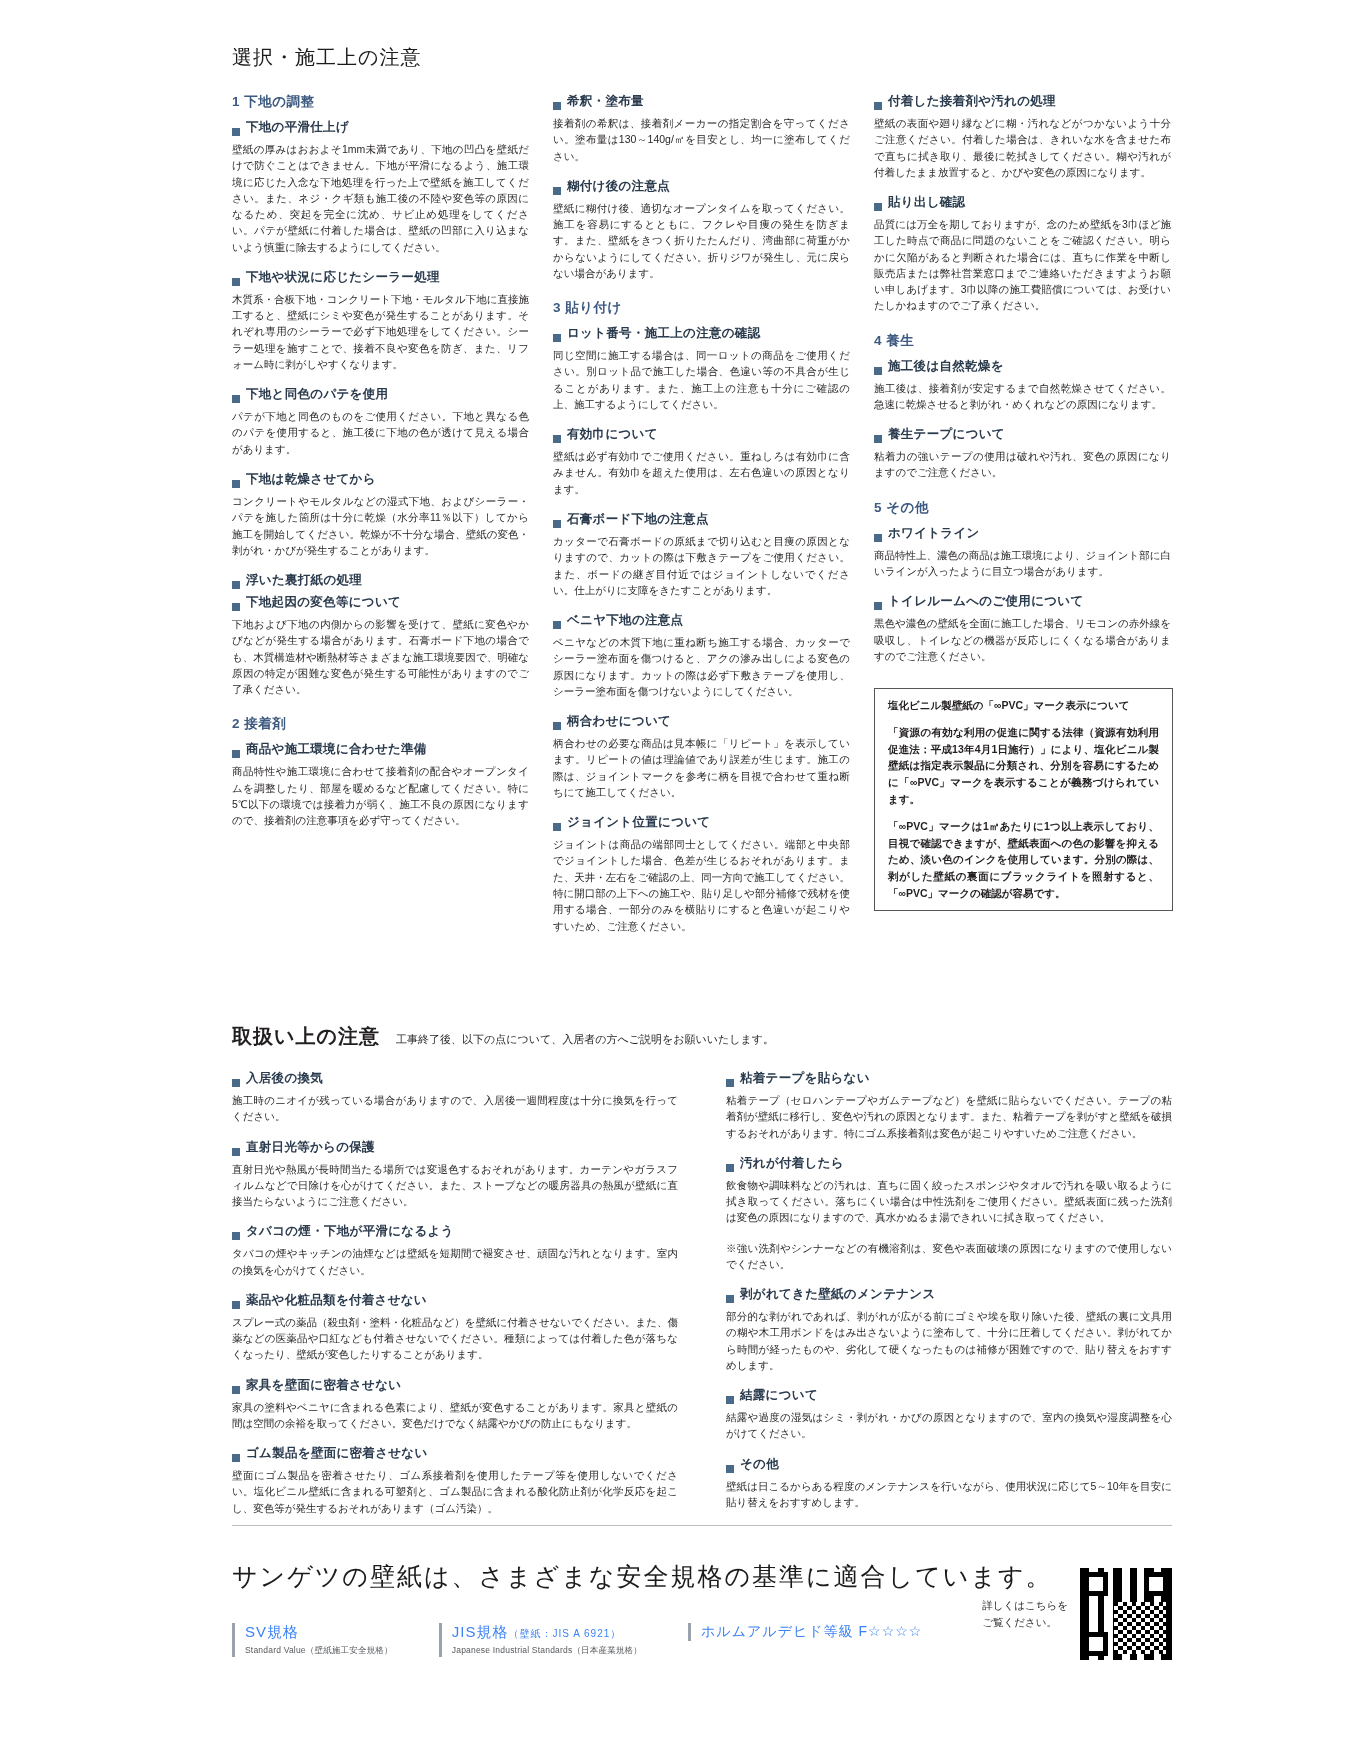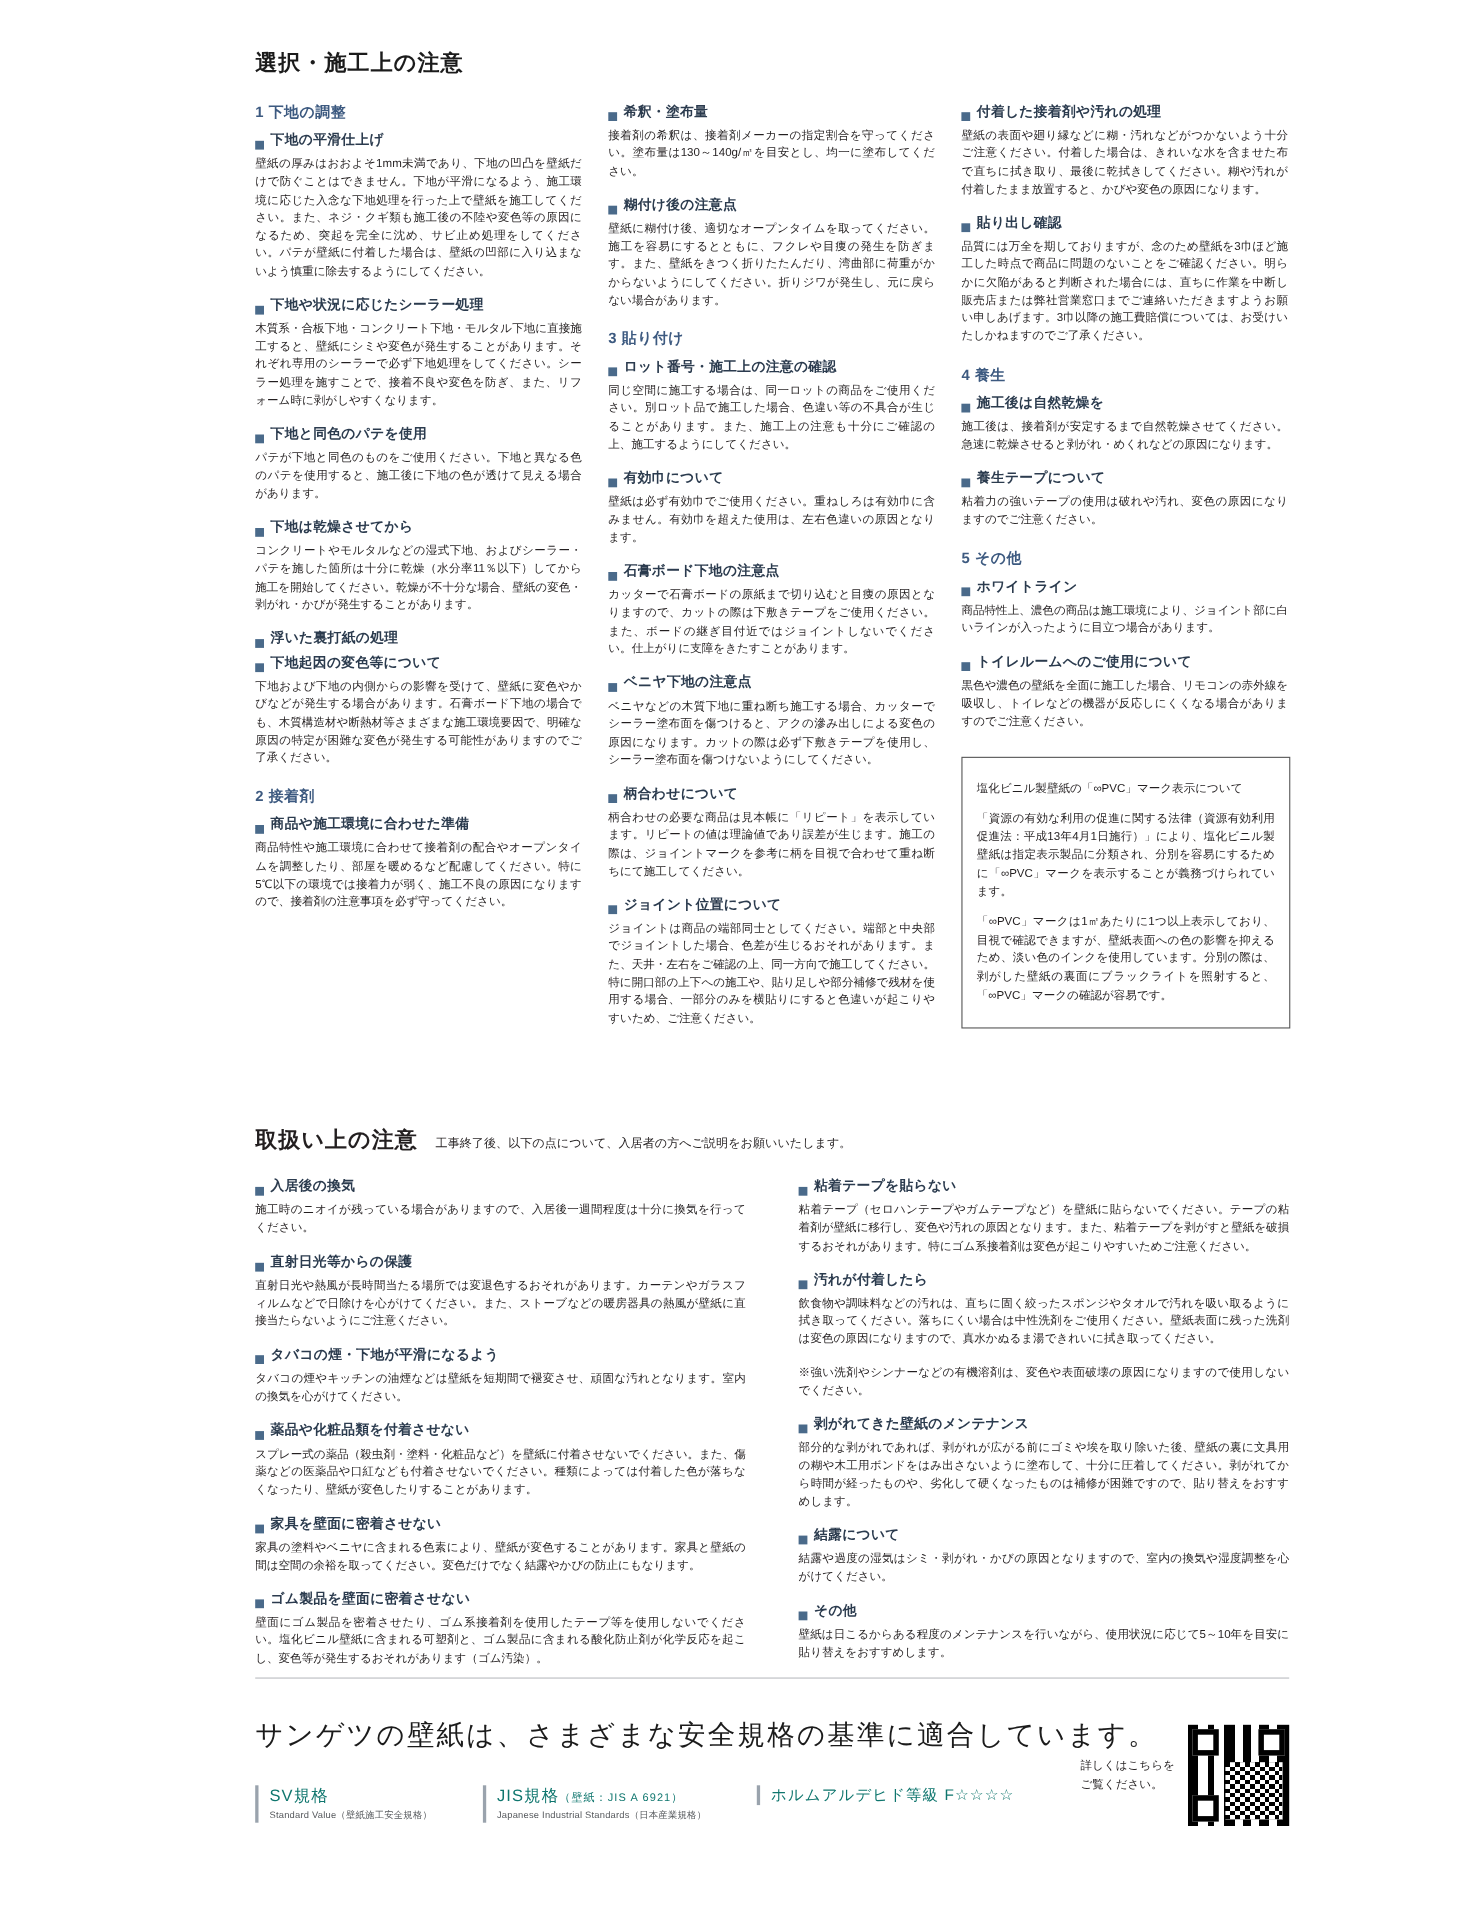--- a/index.html
+++ b/index.html
@@ -23,21 +23,21 @@
   }
   
   .sec1 {
     position: absolute;
     left: 232px;
     top: 44px;
     width: 940px;
   }
   .section-title {
     font-size: 20px;
-    font-weight: bold;
+    font-weight: normal;
     letter-spacing: 1px;
     color: #1b1b1b;
     margin: 0 0 22px 0;
   }
   .cols3 {
     display: flex;
     gap: 24px;
   }
   .col {
     width: 297px;
@@ -71,23 +71,24 @@
   .p {
     font-size: 10.5px;
     line-height: 1.55;
     margin: 0 0 14px 0;
     text-align: justify;
     color: #231f20;
   }
   
   .pvcbox {
     border: 1px solid #555;
-    padding: 20px 13px;
+    padding: 8px 13px;
     margin-top: 24px;
     width: 271px;
+    font-weight: bold;
   }
   .pvcbox .p { font-size: 10.5px; line-height: 1.6; margin-bottom: 10px; }
   .pvcbox .p:last-child { margin-bottom: 0; }
 
   
   .sec2 {
     position: absolute;
     left: 232px;
     top: 1005px;
     width: 940px;
@@ -140,21 +141,21 @@
     align-items: flex-start;
   }
   .badge {
     border-left: 3px solid #9aa3ad;
     padding-left: 10px;
     margin-right: 46px;
   }
   .badge .b1 {
     font-size: 15px;
     letter-spacing: 1px;
-    color: #0f766e;
+    color: #3b82f6;
   }
   .badge .b2 {
     font-size: 8.5px;
     color: #55585c;
     margin-top: 3px;
     letter-spacing: .2px;
   }
   .badge.plain {
     border-left: 3px solid #9aa3ad;
   }

